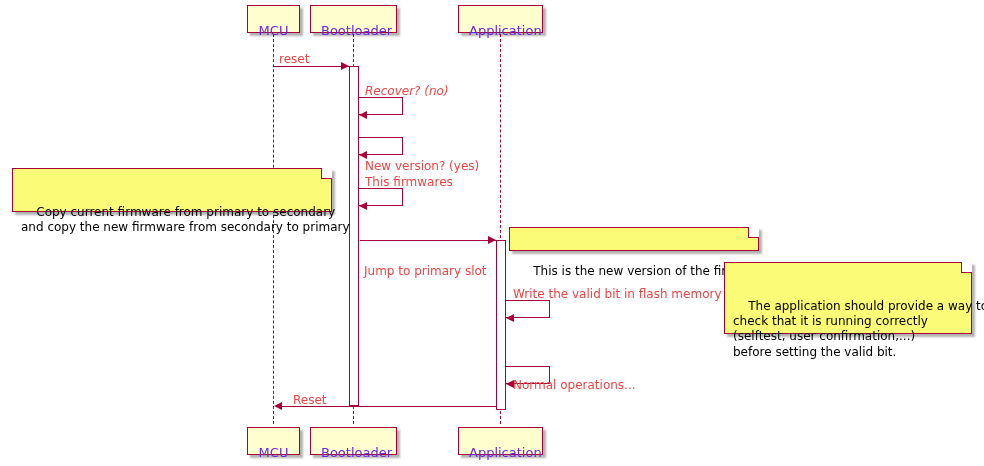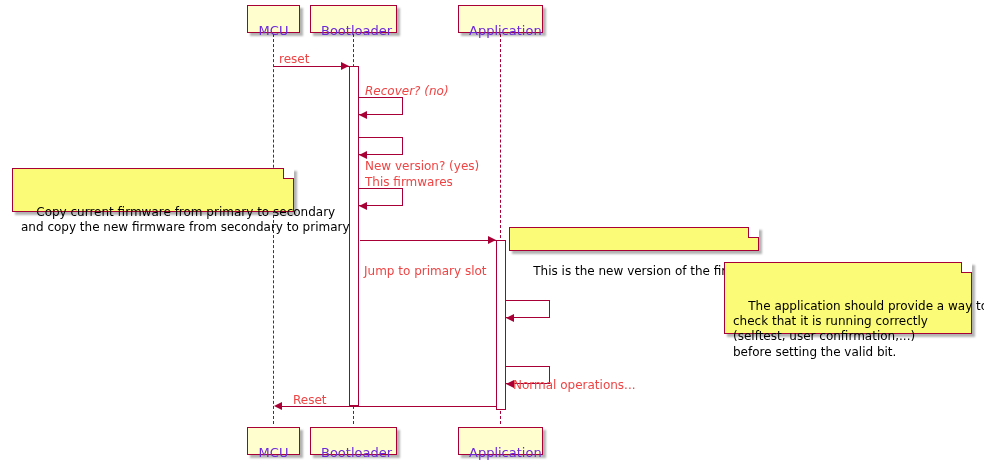--- a/index.html
+++ b/index.html
@@ -143,37 +143,38 @@
   <div class="msg-label" style="left:365px; top:85px;font-style:italic;">Recover? (no)</div>
 
   <div class="self-msg" style="left:359px; top:137px; width:44px; height:18px; border-left:none;"></div>
   <div class="arrow-left" style="left:359px; top:151px;"></div>
   <div class="msg-label" style="left:365px; top:126px;margin-top:34px;">New version? (yes)</div>
 
   <div class="self-msg" style="left:359px; top:188px; width:44px; height:18px; border-left:none;"></div>
   <div class="arrow-left" style="left:359px; top:202px;"></div>
   <div class="msg-label" style="left:365px; top:176px;">This firmwares</div>
 
-  <div class="note" style="left:12px; top:168px; width:282px; height:44px;">
+  <div class="note" style="left:12px; top:168px; width:320px; height:44px;">
     <span class="fold"></span>
     <span>Copy current firmware from primary to secondary
 and copy the new firmware from secondary to primary</span>
   </div>
 
   <div class="msg-line" style="left:360px; top:240px; width:136px;"></div>
   <div class="arrow-right" style="left:488px; top:236px;"></div>
   <div class="msg-label" style="left:364px; top:228px;margin-top:37px;">Jump to primary slot</div>
 
   <div class="note" style="left:509px; top:227px; width:250px; height:24px;">
     <span class="fold"></span>
     <span>This is the new version of the firmware</span>
   </div>
 
   <div class="self-msg" style="left:506px; top:300px; width:44px; height:18px; border-left:none;"></div>
   <div class="arrow-left" style="left:506px; top:314px;"></div>
+  <div class="msg-label" style="left:513px; top:288px;">Write the valid bit in flash memory</div>
 
   <div class="note" style="left:724px; top:262px; width:248px; height:72px;">
     <span class="fold"></span>
     <span>The application should provide a way to
 check that it is running correctly
 (selftest, user confirmation,...)
 before setting the valid bit.</span>
   </div>
 
   <div class="self-msg" style="left:506px; top:366px; width:44px; height:18px; border-left:none;"></div>

